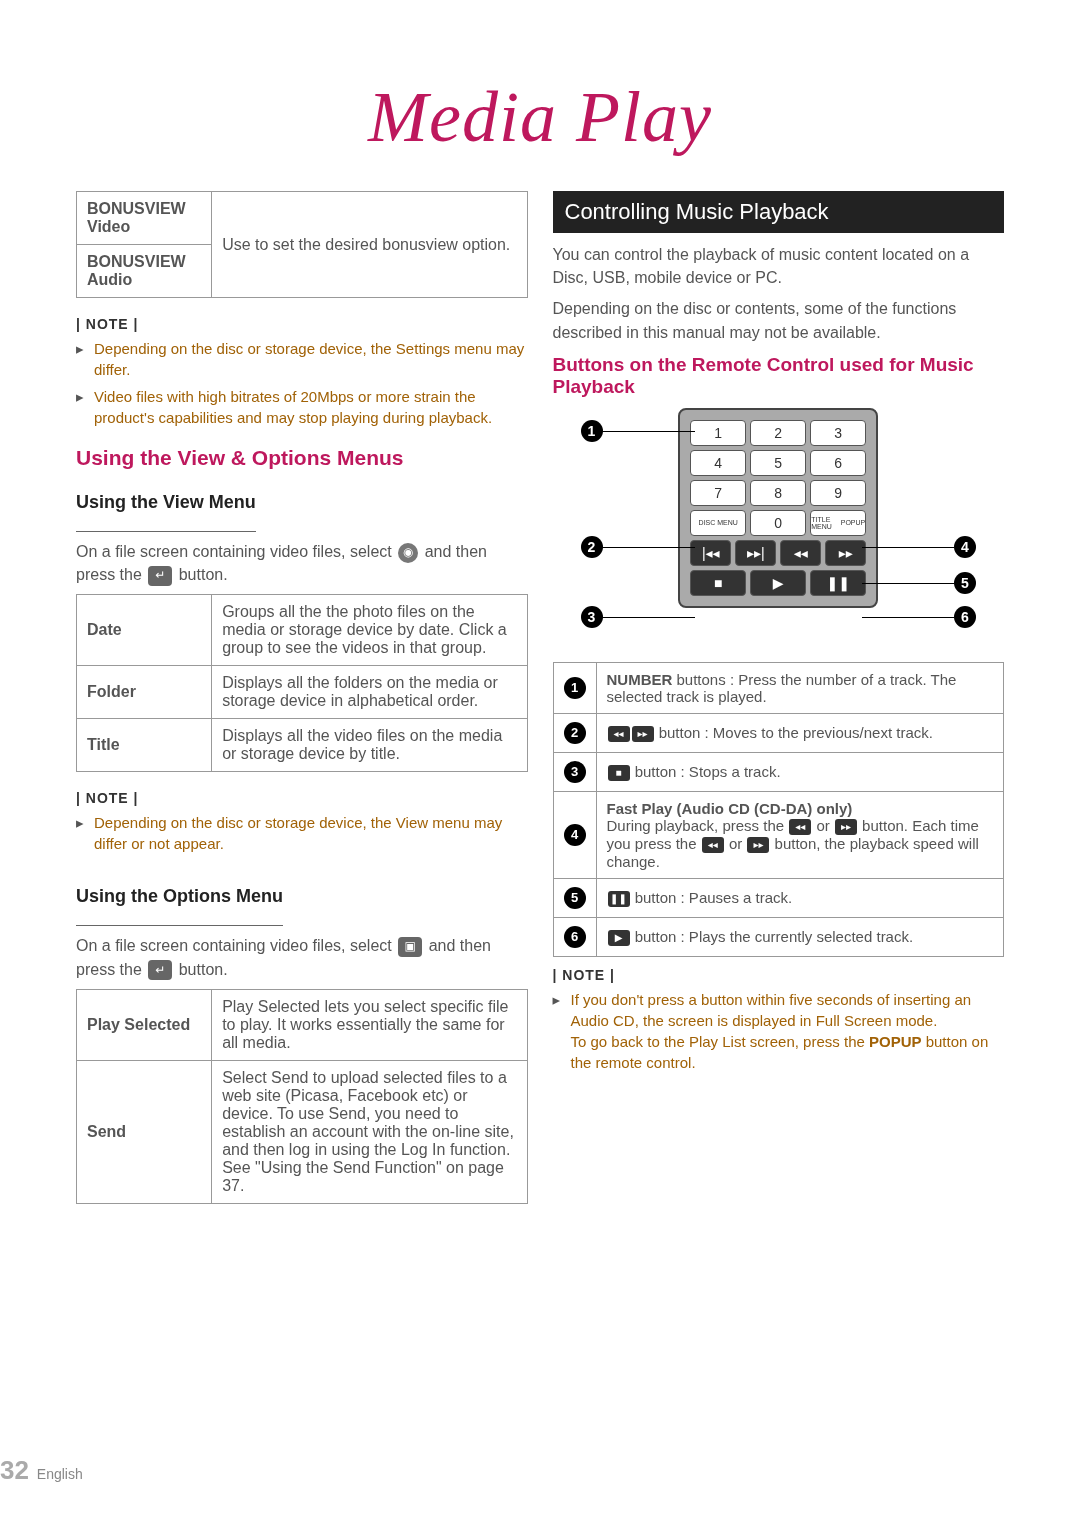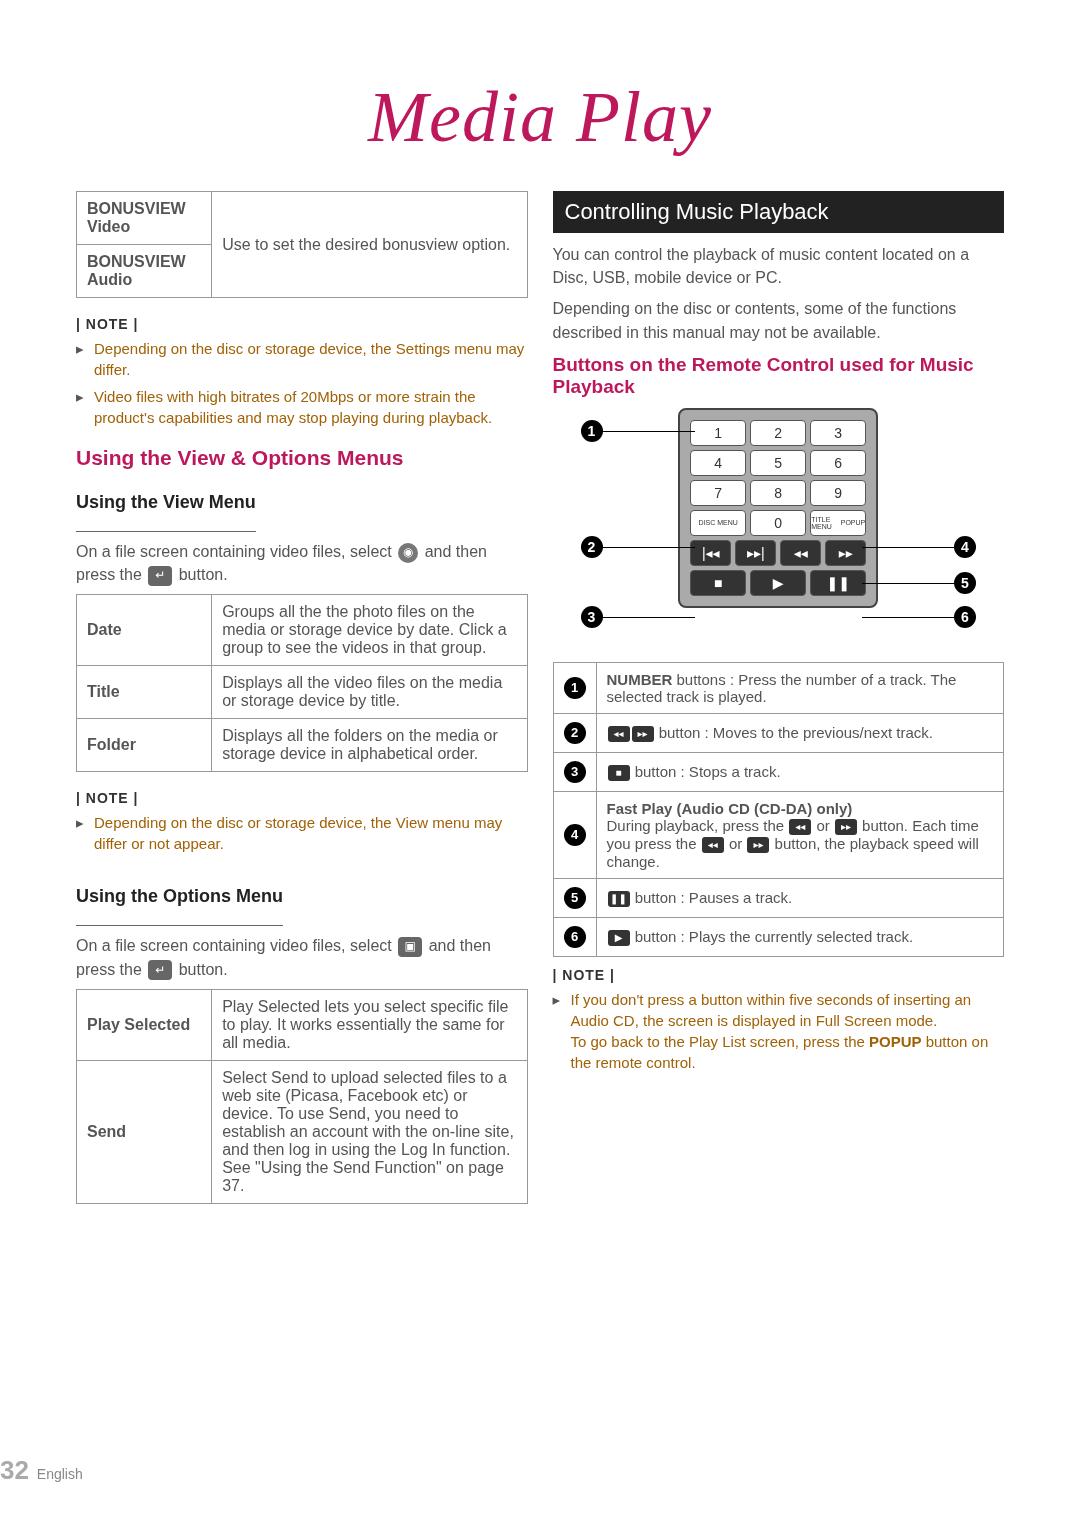--- a/index.html
+++ b/index.html
@@ -211,26 +211,26 @@
       <span>button.</span>
     </p>
 
     <table class="table1">
       <tbody>
           <tr>
         <td class="labelcell">Date</td>
         <td>Groups all the the photo files on the media or storage device by date. Click a group to see the videos in that group.</td>
       </tr>
       <tr>
+        <td class="labelcell">Folder</td>
+        <td>Displays all the folders on the media or storage device in alphabetical order.</td>
+      </tr>
+      <tr>
         <td class="labelcell">Title</td>
         <td>Displays all the video files on the media or storage device by title.</td>
-      </tr>
-      <tr>
-        <td class="labelcell">Folder</td>
-        <td>Displays all the folders on the media or storage device in alphabetical order.</td>
       </tr>
     </tbody>
       </table>
 
     <div class="note-hdr">| NOTE |</div>
     <ul class="bullets">
       <li>Depending on the disc or storage device, the View menu may differ or not appear.</li>
     </ul>
 
     <div class="sub-hdr">Using the Options Menu</div>

